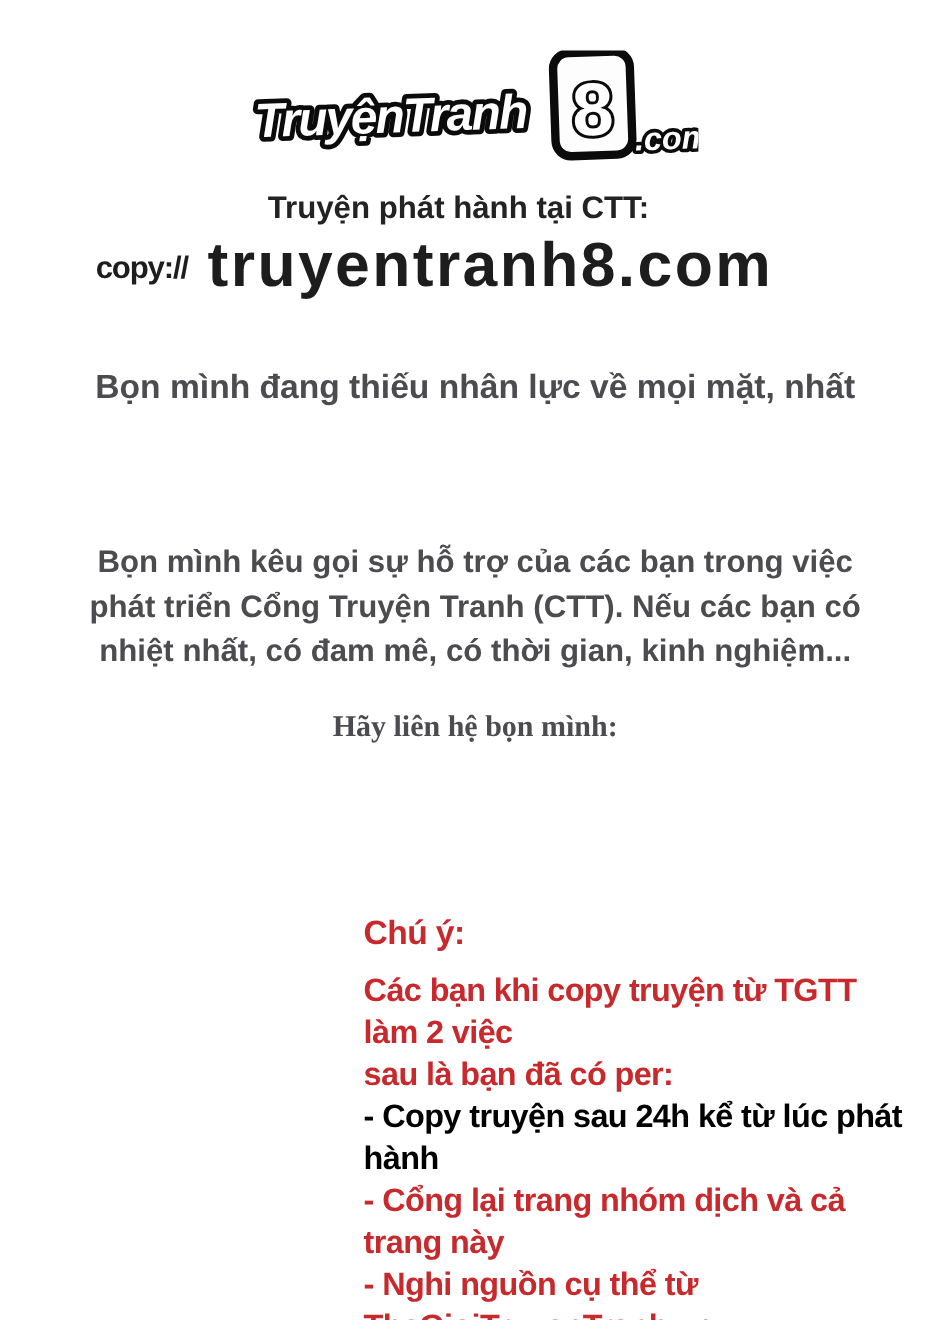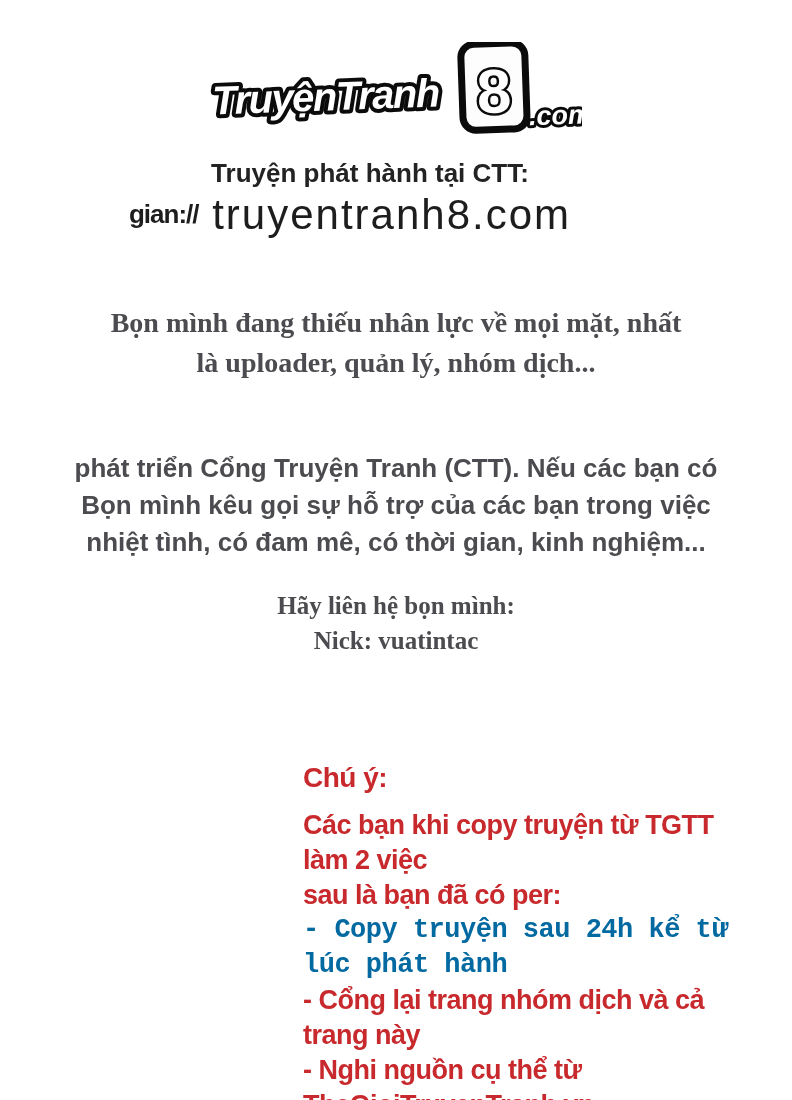--- a/index.html
+++ b/index.html
@@ -22,21 +22,21 @@
     left: 210px;
     top: 42px;
     width: 372px;
     height: 98px;
   }
   .logo-wrap svg { display: block; }
 
   
   .release-block {
     position: absolute;
-    left: 4px;
+    left: 16px;
     top: 158px;
     width: 732px;
     text-align: center;
   }
   .release-title {
     font-size: 26px;
     font-weight: bold;
     color: #232323;
     letter-spacing: 0px;
   }
@@ -46,39 +46,38 @@
     color: #1d1d1d;
     white-space: nowrap;
   }
   .url-scheme {
     font-size: 26px;
     font-weight: bold;
     vertical-align: 6px;
     letter-spacing: -1px;
   }
   .url-domain {
-    font-size: 42px;
-    font-weight: 400;
+    font-size: 52px;
+    font-weight: 700;
     letter-spacing: 2px;
   }
 
   
   .gray-block {
     position: absolute;
     left: 0;
     width: 792px;
     text-align: center;
     color: #4c4c50;
     font-weight: bold;
   }
   .recruit-block {
     top: 303px;
     font-size: 28px;
     line-height: 40px;
-    font-family: Liberation Serif, serif;
   }
   .appeal-block {
     top: 450px;
     font-size: 26px;
     line-height: 37px;
   }
   .contact-block {
     top: 588px;
     font-size: 25px;
     line-height: 35px;
@@ -100,23 +99,22 @@
     font-size: 28px;
     line-height: 32px;
     margin-bottom: 14px;
   }
   .notice-line {
     font-size: 27px;
     line-height: 35px;
     font-weight: 600;
   }
   .notice-line.strong {
-    color: #0369a1;
+    color: #000000;
     font-weight: bold;
-    font-family: Liberation Mono, monospace;
   }
 </style>
 </head>
 <body>
 
 <div class="page">
 
   <div class="logo-wrap">
     <svg width="372" height="98" viewBox="0 0 372 98" xmlns="http://www.w3.org/2000/svg">
       <g transform="rotate(-2 186 49)">
@@ -124,38 +122,36 @@
         <rect x="252" y="5" width="64" height="86" rx="13" fill="#fdfdfd" stroke="#0b0b0b" stroke-width="7"></rect>
         <text x="284" y="74" text-anchor="middle" font-family="Liberation Sans, sans-serif" font-size="62" font-weight="bold" fill="#ffffff" stroke="#0b0b0b" stroke-width="5" paint-order="stroke" stroke-linejoin="round">8</text>
         <text x="318" y="88" font-family="Liberation Sans, sans-serif" font-size="27" font-weight="bold" font-style="italic" fill="#ffffff" stroke="#0b0b0b" stroke-width="6" paint-order="stroke" stroke-linejoin="round">.com</text>
       </g>
     </svg>
   </div>
 
   <div class="release-block">
     <div class="release-title">Truyện phát hành tại CTT:</div>
     <div class="release-url">
-      <span class="url-scheme">gian://</span><span class="url-domain"> truyentranh8.com</span>
+      <span class="url-scheme">copy://</span><span class="url-domain"> truyentranh8.com</span>
     </div>
   </div>
 
   <div class="gray-block recruit-block">
     <div>Bọn mình đang thiếu nhân lực về mọi mặt, nhất</div>
-    <div>là uploader, quản lý, nhóm dịch...</div>
   </div>
 
   <div class="gray-block appeal-block">
+    <div>Bọn mình kêu gọi sự hỗ trợ của các bạn trong việc</div>
     <div>phát triển Cổng Truyện Tranh (CTT). Nếu các bạn có</div>
-    <div>Bọn mình kêu gọi sự hỗ trợ của các bạn trong việc</div>
-    <div>nhiệt tình, có đam mê, có thời gian, kinh nghiệm...</div>
+    <div>nhiệt nhất, có đam mê, có thời gian, kinh nghiệm...</div>
   </div>
 
   <div class="gray-block contact-block">
     <div>Hãy liên hệ bọn mình:</div>
-    <div>Nick: vuatintac</div>
   </div>
 
   <div class="notice-block">
     <div class="notice-heading">Chú ý:</div>
     <div class="notice-line">Các bạn khi copy truyện từ TGTT làm 2 việc</div>
     <div class="notice-line">sau là bạn đã có per:</div>
     <div class="notice-line strong">- Copy truyện sau 24h kể từ lúc phát hành</div>
     <div class="notice-line">- Cổng lại trang nhóm dịch và cả trang này</div>
     <div class="notice-line">- Nghi nguồn cụ thể từ TheGioiTruyenTranh.vn</div>
   </div>

